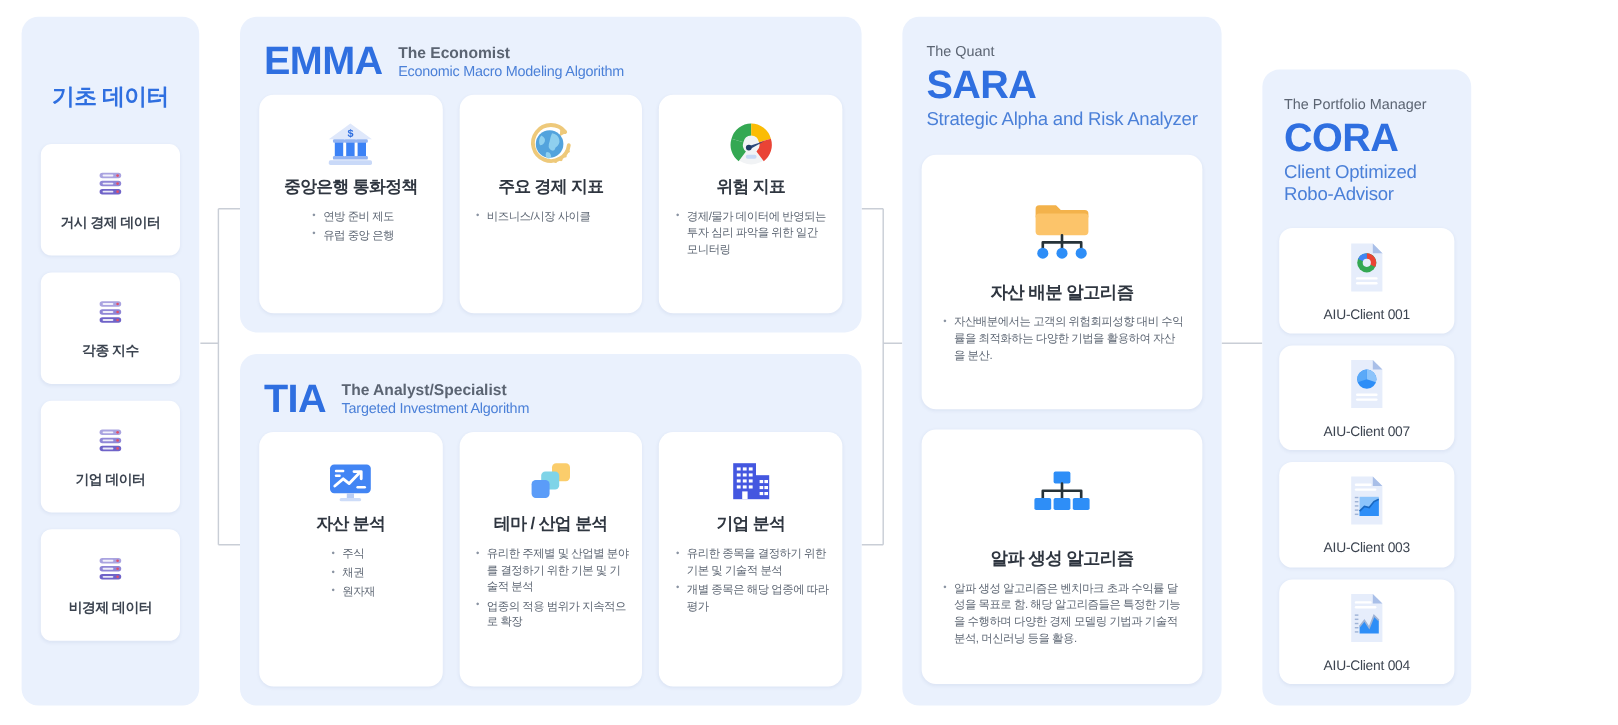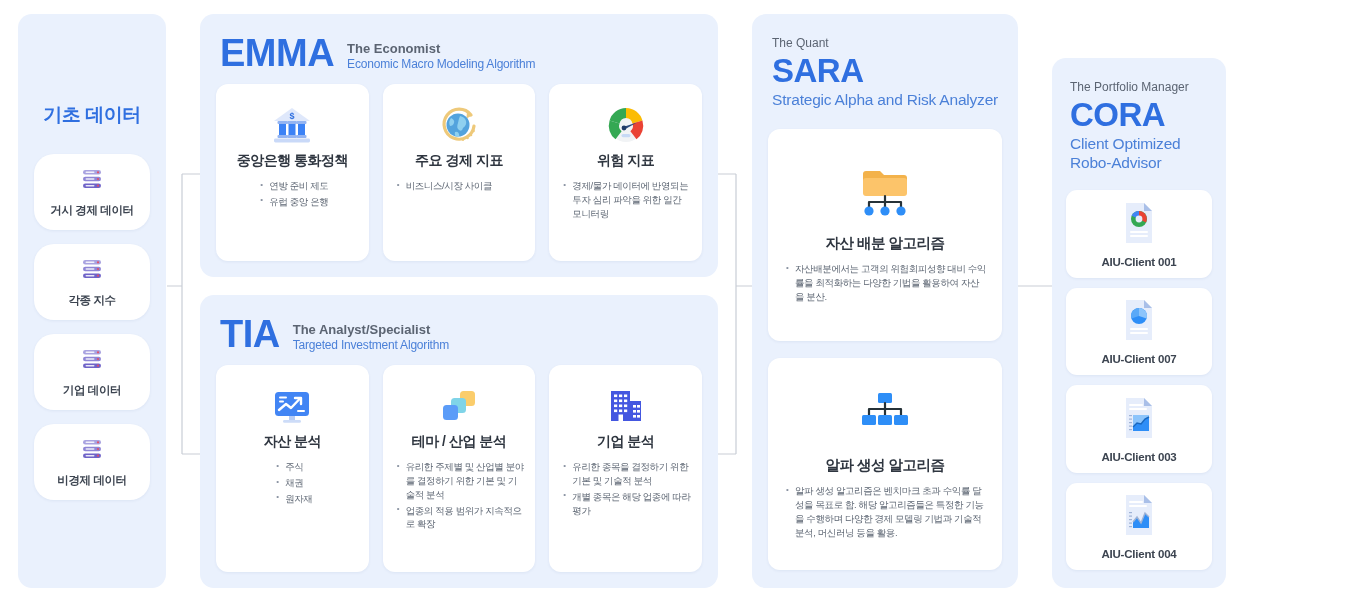--- a/index.html
+++ b/index.html
@@ -37,23 +37,23 @@
     gap: 14px;
   }
   .col-base .col-title {
     font-size: 19px;
     font-weight: bold;
     color: #2f6fe0;
     letter-spacing: -0.5px;
     margin-bottom: 12px;
   }
   .data-card {
-    width: 116px; height: 76px;
+    width: 116px; height: 93px;
     background: #ffffff;
-    border-radius: 20px;
+    border-radius: 9px;
     display: flex;
     flex-direction: column;
     align-items: center;
     justify-content: center;
     gap: 7px;
     box-shadow: 0 1px 3px rgba(40,70,130,.07);
   }
   .data-card .lbl {
     font-size: 11.5px;
     color: #3c4450;
@@ -84,21 +84,21 @@
     display: flex;
     flex-direction: column;
   }
   .algo-head {
     display: flex;
     align-items: flex-end;
     gap: 13px;
     padding: 6px 0 12px 4px;
   }
   .algo-acronym {
-    font-size: 38px;
+    font-size: 33px;
     font-weight: bold;
     color: #2f6fe0;
     letter-spacing: -0.5px;
     line-height: 1;
   }
   .algo-titles { padding-bottom: 1px; }
   .algo-sub-small {
     font-size: 13px;
     color: #5b6472;
     line-height: 1.15;
@@ -199,21 +199,20 @@
   .client-card {
     background: #ffffff;
     border-radius: 11px;
     flex: 1 1 0;
     display: flex;
     flex-direction: column;
     align-items: center;
     justify-content: center;
     gap: 6px;
     box-shadow: 0 1px 3px rgba(40,70,130,.07);
-    font-weight: bold;
   }
   .client-card .lbl { font-size: 11.5px; color: #3c4450; letter-spacing: -0.2px; }
 </style>
 </head>
 <body>
 
 <div class="stage">
 
   <div class="panel col-base">
     <div class="col-title">기초 데이터</div>

